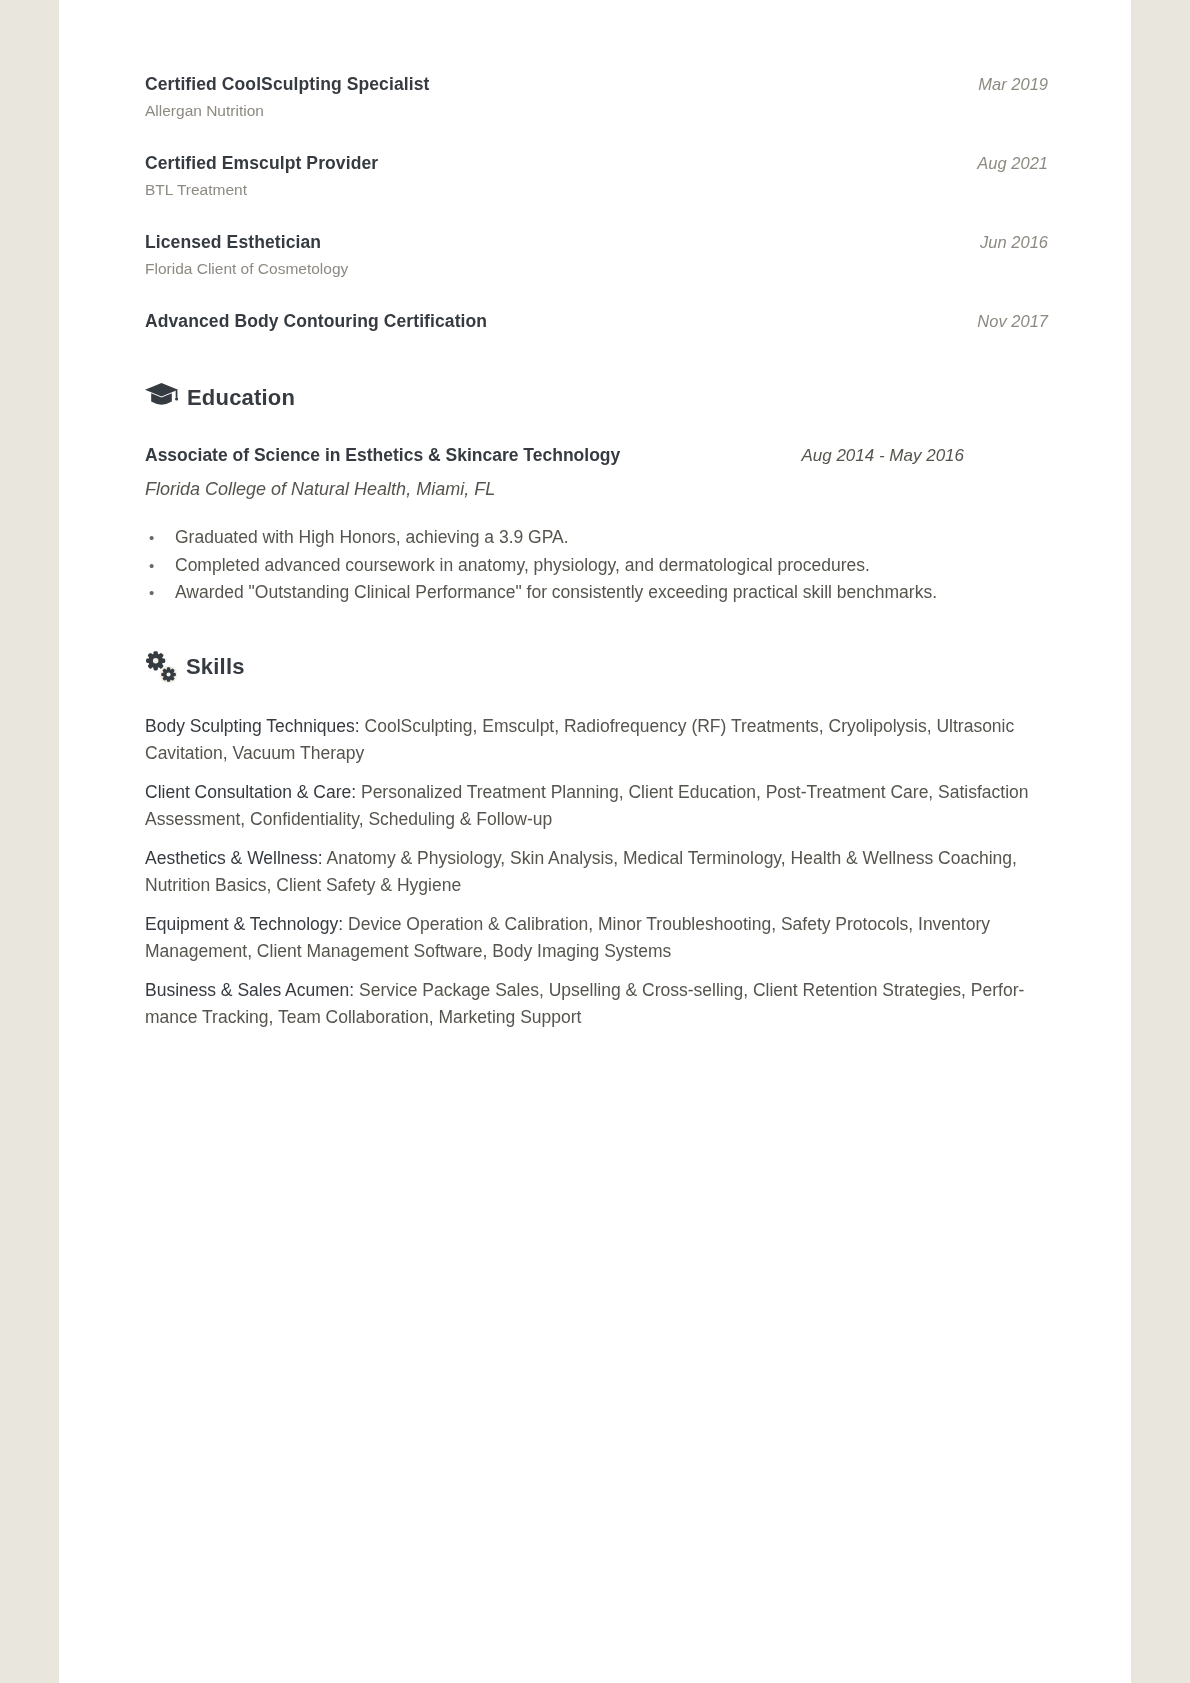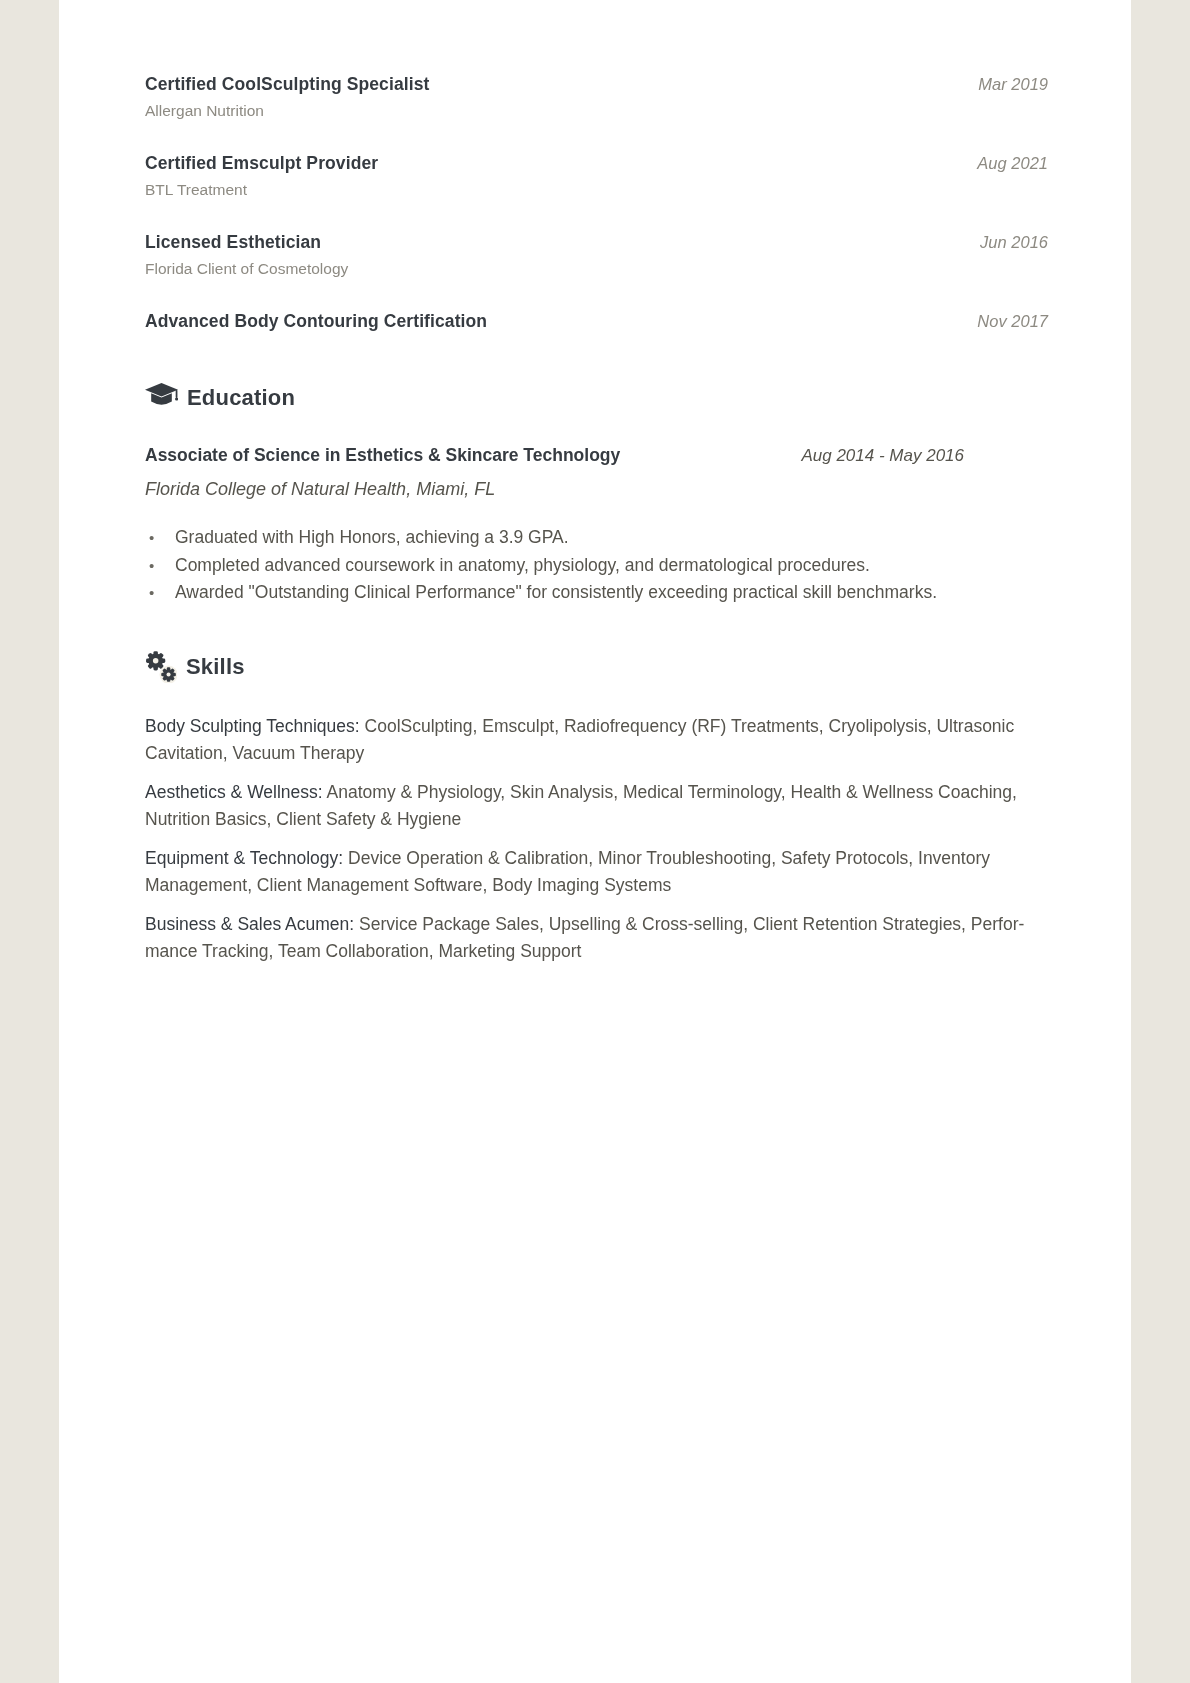--- a/index.html
+++ b/index.html
@@ -232,20 +232,24 @@
         </svg>
       </span>
       <span class="section-title">Skills</span>
     </div>
 
     <p class="skill-row">
       <span class="skill-label">Body Sculpting Techniques:</span>
       <span class="skill-text">CoolSculpting, Emsculpt, Radiofrequency (RF) Treatments, Cryolipolysis, Ultrasonic Cavitation, Vacuum Therapy</span>
     </p>
     <p class="skill-row">
+      <span class="skill-label">Client Consultation &amp; Care:</span>
+      <span class="skill-text">Personalized Treatment Planning, Client Education, Post-Treatment Care, Satisfac­tion Assessment, Confidentiality, Scheduling &amp; Follow-up</span>
+    </p>
+    <p class="skill-row">
       <span class="skill-label">Aesthetics &amp; Wellness:</span>
       <span class="skill-text">Anatomy &amp; Physiology, Skin Analysis, Medical Terminology, Health &amp; Wellness Coaching, Nutrition Basics, Client Safety &amp; Hygiene</span>
     </p>
     <p class="skill-row">
       <span class="skill-label">Equipment &amp; Technology:</span>
       <span class="skill-text">Device Operation &amp; Calibration, Minor Troubleshooting, Safety Protocols, Inventory Management, Client Management Software, Body Imaging Systems</span>
     </p>
     <p class="skill-row">
       <span class="skill-label">Business &amp; Sales Acumen:</span>
       <span class="skill-text">Service Package Sales, Upselling &amp; Cross-selling, Client Retention Strategies, Perfor­mance Tracking, Team Collaboration, Marketing Support</span>

